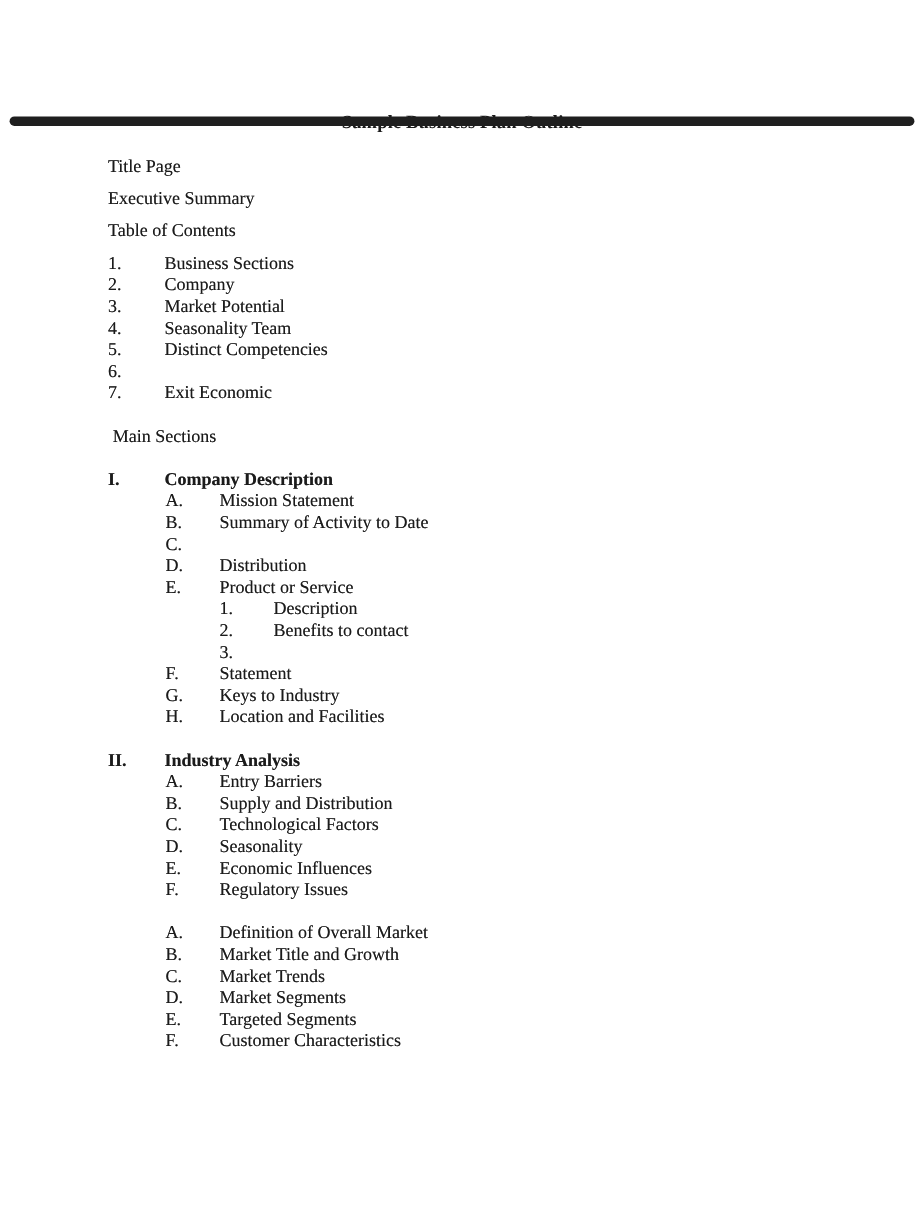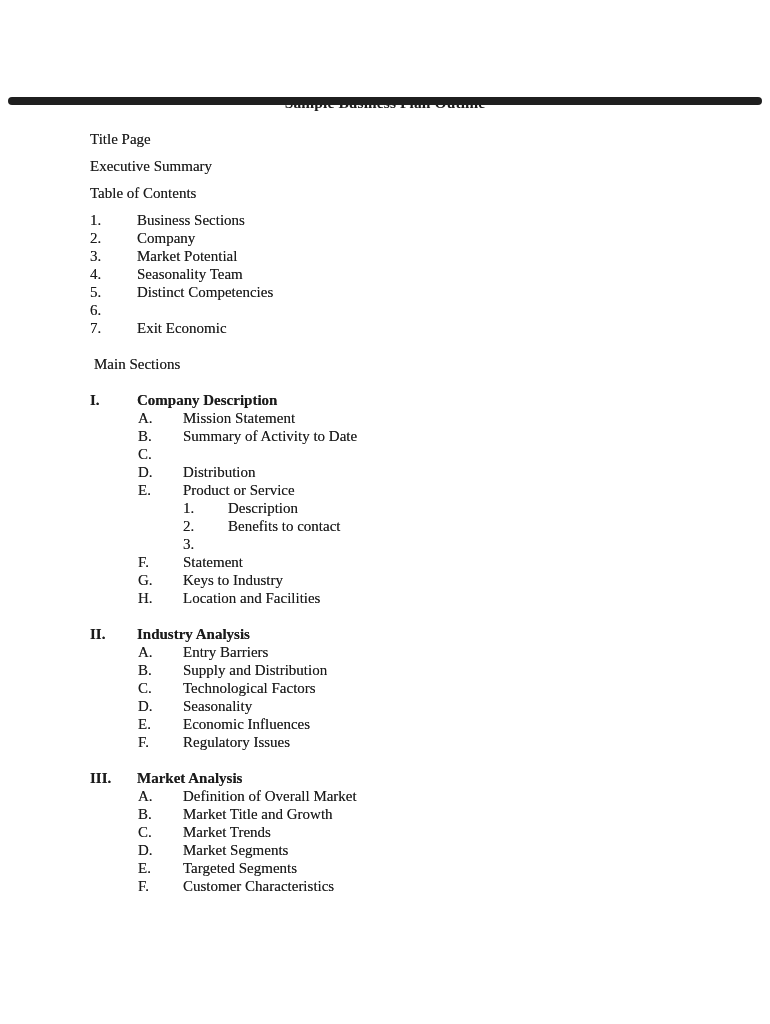--- a/index.html
+++ b/index.html
@@ -174,24 +174,20 @@
         <div class="row lvl1">
           <span class="marker">E.</span>
           <span class="text">Economic Influences</span>
         </div>
         <div class="row lvl1">
           <span class="marker">F.</span>
           <span class="text">Regulatory Issues</span>
         </div>
       </div>
       <div class="section">
-        <div class="sec-head">
-          <span class="marker">III.</span>
-          <span class="text">Market Analysis</span>
-        </div>
         <div class="row lvl1">
           <span class="marker">A.</span>
           <span class="text">Definition of Overall Market</span>
         </div>
         <div class="row lvl1">
           <span class="marker">B.</span>
           <span class="text">Market Title and Growth</span>
         </div>
         <div class="row lvl1">
           <span class="marker">C.</span>

